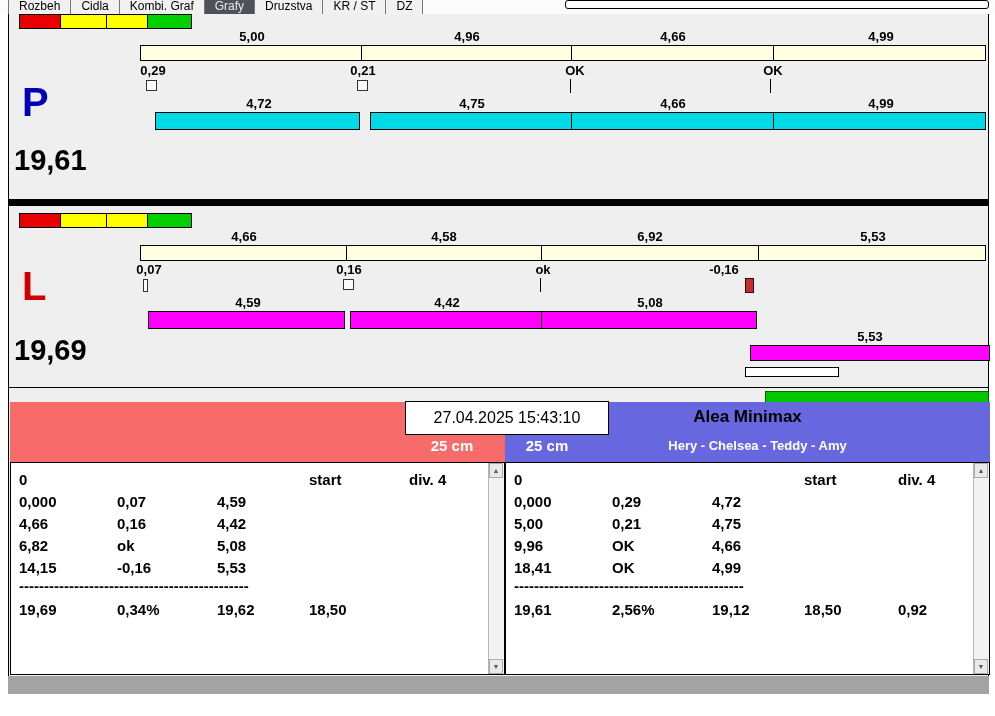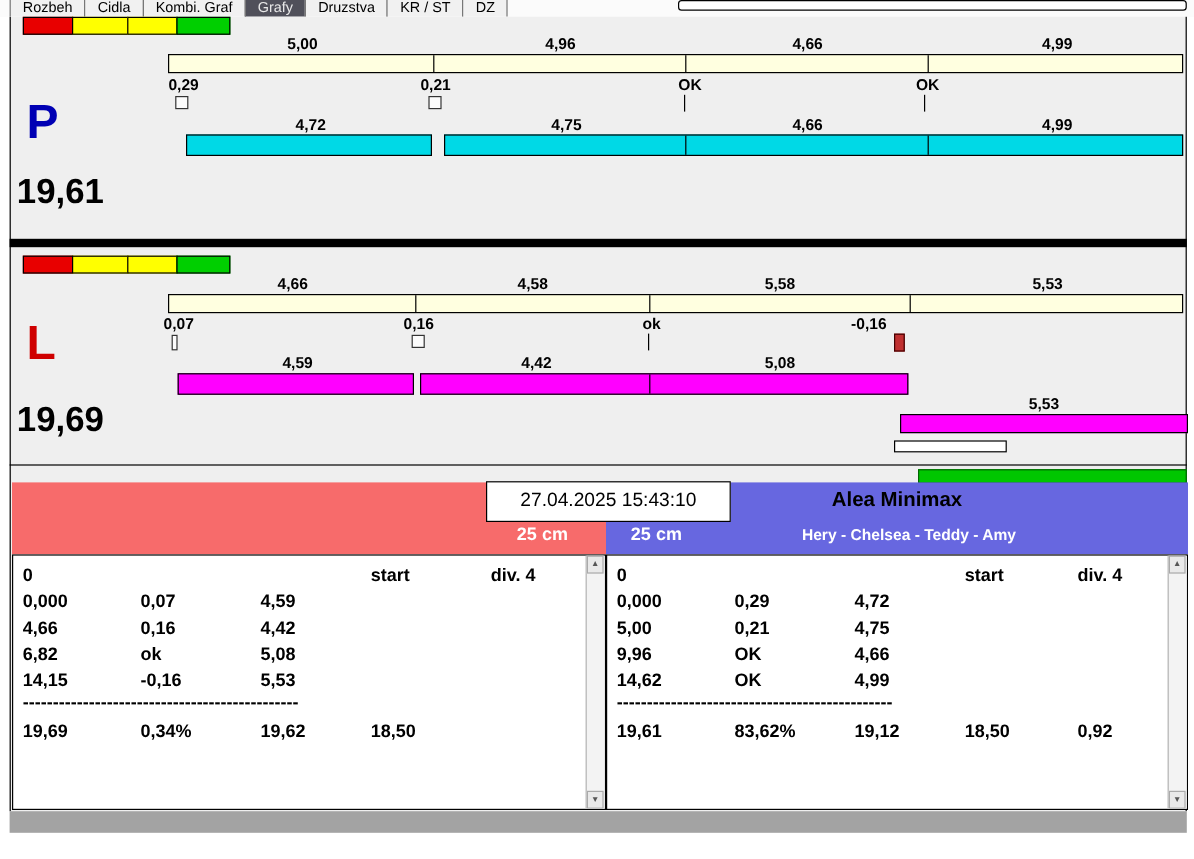--- a/index.html
+++ b/index.html
@@ -117,21 +117,21 @@
 
   <div class="status-strip" style="left:20px;top:213px;">
     <div class="seg" style="width: 40px; background-color: rgb(232, 0, 0);"></div>
     <div class="seg" style="width: 45px; background-color: rgb(255, 255, 0);"></div>
     <div class="seg" style="width: 40px; background-color: rgb(255, 255, 0);"></div>
     <div class="seg" style="width: 43px; background-color: rgb(0, 207, 0);"></div>
   </div>
 
   <span class="lbl" style="left:202px;top:229px;">4,66</span>
   <span class="lbl" style="left:402px;top:229px;">4,58</span>
-  <span class="lbl" style="left:608px;top:229px;">5,58</span>
+  <span class="lbl" style="left:608px;top:229px;">6,92</span>
   <span class="lbl" style="left:831px;top:229px;">5,53</span>
 
   <div class="bar" style="left: 140px; top: 245px; width: 846px; height: 16px; background-color: rgb(255, 255, 224);">
     <div class="vdiv" style="left:205px;"></div>
     <div class="vdiv" style="left:400px;"></div>
     <div class="vdiv" style="left:617px;"></div>
   </div>
 
   <span class="lbl" style="left:107px;top:262px;">0,07</span>
   <span class="lbl" style="left:307px;top:262px;">0,16</span>
@@ -217,28 +217,28 @@
     <span class="cell" style="left:206px;top:30px;">4,72</span>
 
     <span class="cell" style="left:8px;top:52px;">5,00</span>
     <span class="cell" style="left:106px;top:52px;">0,21</span>
     <span class="cell" style="left:206px;top:52px;">4,75</span>
 
     <span class="cell" style="left:8px;top:74px;">9,96</span>
     <span class="cell" style="left:106px;top:74px;">OK</span>
     <span class="cell" style="left:206px;top:74px;">4,66</span>
 
-    <span class="cell" style="left:8px;top:96px;">14,62</span>
+    <span class="cell" style="left:8px;top:96px;">18,41</span>
     <span class="cell" style="left:106px;top:96px;">OK</span>
     <span class="cell" style="left:206px;top:96px;">4,99</span>
 
     <span class="dashes" style="left:8px;top:114px;">----------------------------------------------</span>
 
     <span class="cell" style="left:8px;top:138px;">19,61</span>
-    <span class="cell" style="left:106px;top:138px;">83,62%</span>
+    <span class="cell" style="left:106px;top:138px;">2,56%</span>
     <span class="cell" style="left:206px;top:138px;">19,12</span>
     <span class="cell" style="left:298px;top:138px;">18,50</span>
     <span class="cell" style="left:392px;top:138px;">0,92</span>
 
     <div class="vscroll">
       <div class="sb-btn sb-up"><span>▲</span></div>
       <div class="sb-btn sb-down"><span>▼</span></div>
     </div>
   </div>
 

